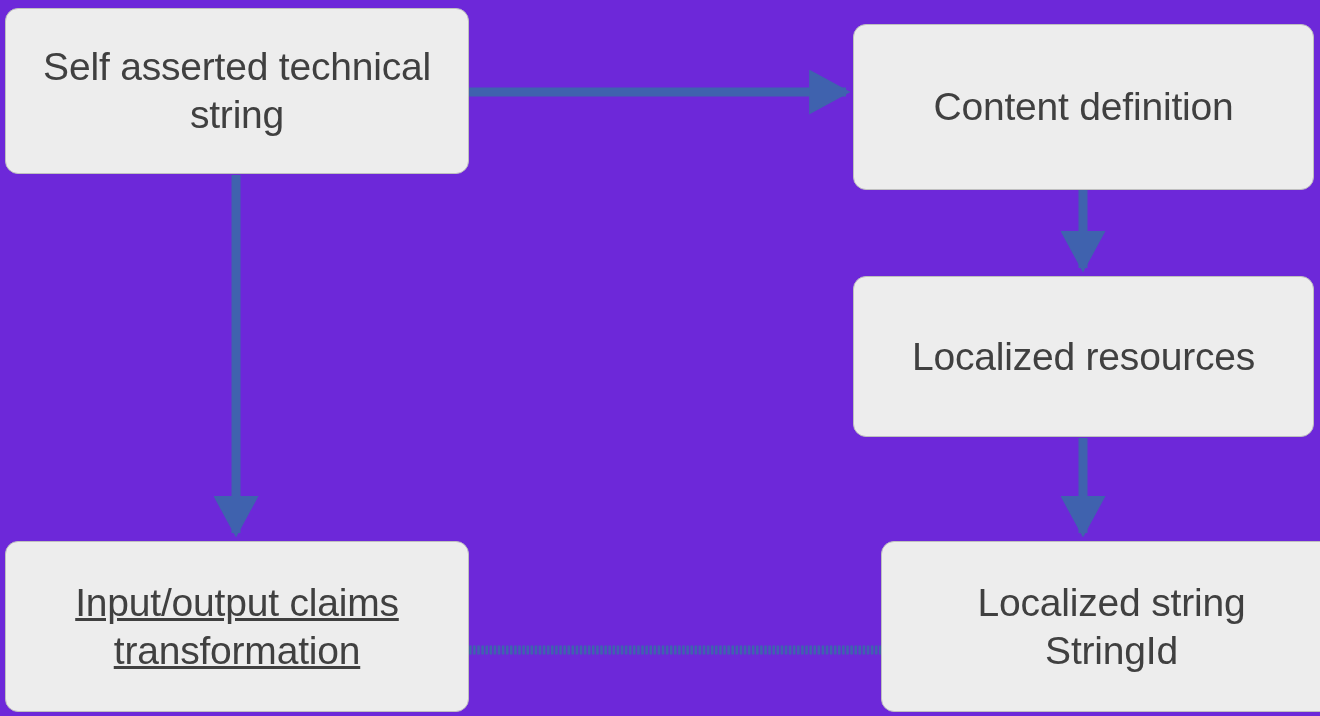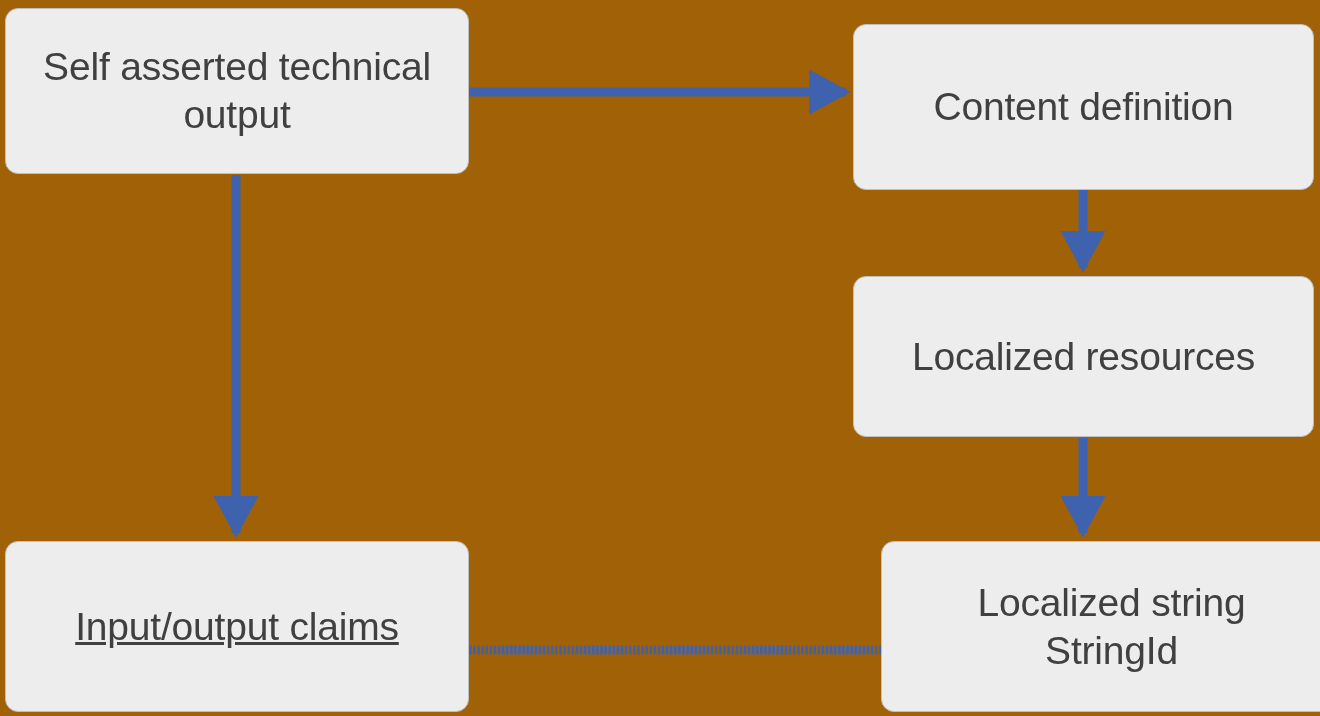--- a/index.html
+++ b/index.html
@@ -4,21 +4,21 @@
 <style>
   html, body {
     margin: 0;
     padding: 0;
     background: #ffffff;
   }
   #canvas {
     position: relative;
     width: 1320px;
     height: 716px;
-    background: #a16207;
+    background: #6d28d9;
     font-family: "Liberation Sans", sans-serif;
     overflow: hidden;
   }
   .node {
     position: absolute;
     box-sizing: border-box;
     background: #ededed;
     border: 1.5px solid #bfbfbf;
     border-radius: 13px;
     display: flex;
@@ -80,40 +80,41 @@
     <line x1="1083" y1="438" x2="1083" y2="533" stroke="#3f62ae" stroke-width="9" marker-end="url(#arrowhead)"></line>
 
       StringId --&gt;
     <line x1="469" y1="650" x2="992" y2="650" stroke="#3f62ae" stroke-width="9" stroke-dasharray="2.6 1.5" marker-end="url(#arrowhead)"></line>
   </svg>
 
   <div class="node" id="node-self-asserted-technical-profile">
     <div class="label-inner">
       <span>Self asserted technical</span>
       <br>
-      <span>output</span>
+      <span>string</span>
     </div>
   </div>
 
   <div class="node" id="node-content-definition">
     <div class="label-inner">
       <span>Content definition</span>
     </div>
   </div>
 
   <div class="node" id="node-localized-resources">
     <div class="label-inner">
       <span>Localized resources</span>
     </div>
   </div>
 
   <div class="node" id="node-input-output-claims-transformation">
     <div class="label-inner">
       <span>Input/output claims</span>
       <br>
+      <span>transformation</span>
     </div>
   </div>
 
   <div class="node" id="node-localized-string">
     <div class="label-inner">
       <span>Localized string</span>
       <br>
       <span class="strong">StringId</span>
     </div>
   </div>

